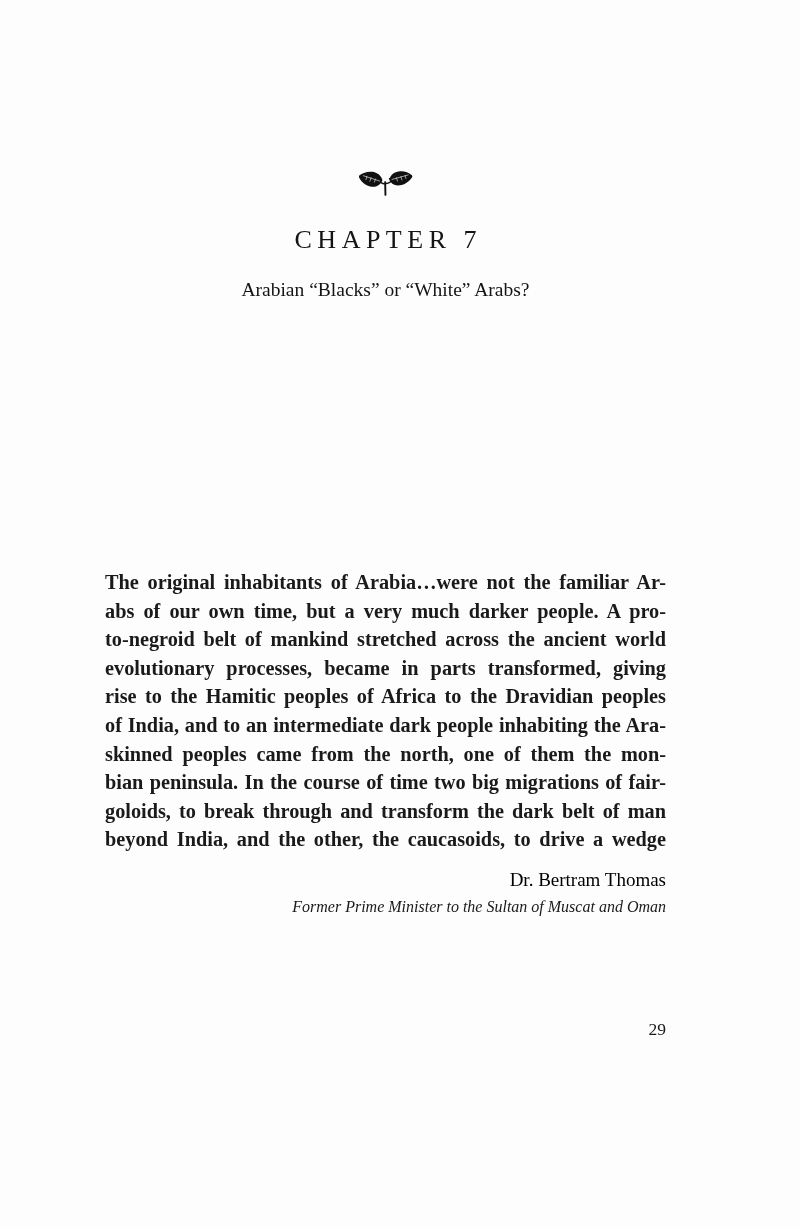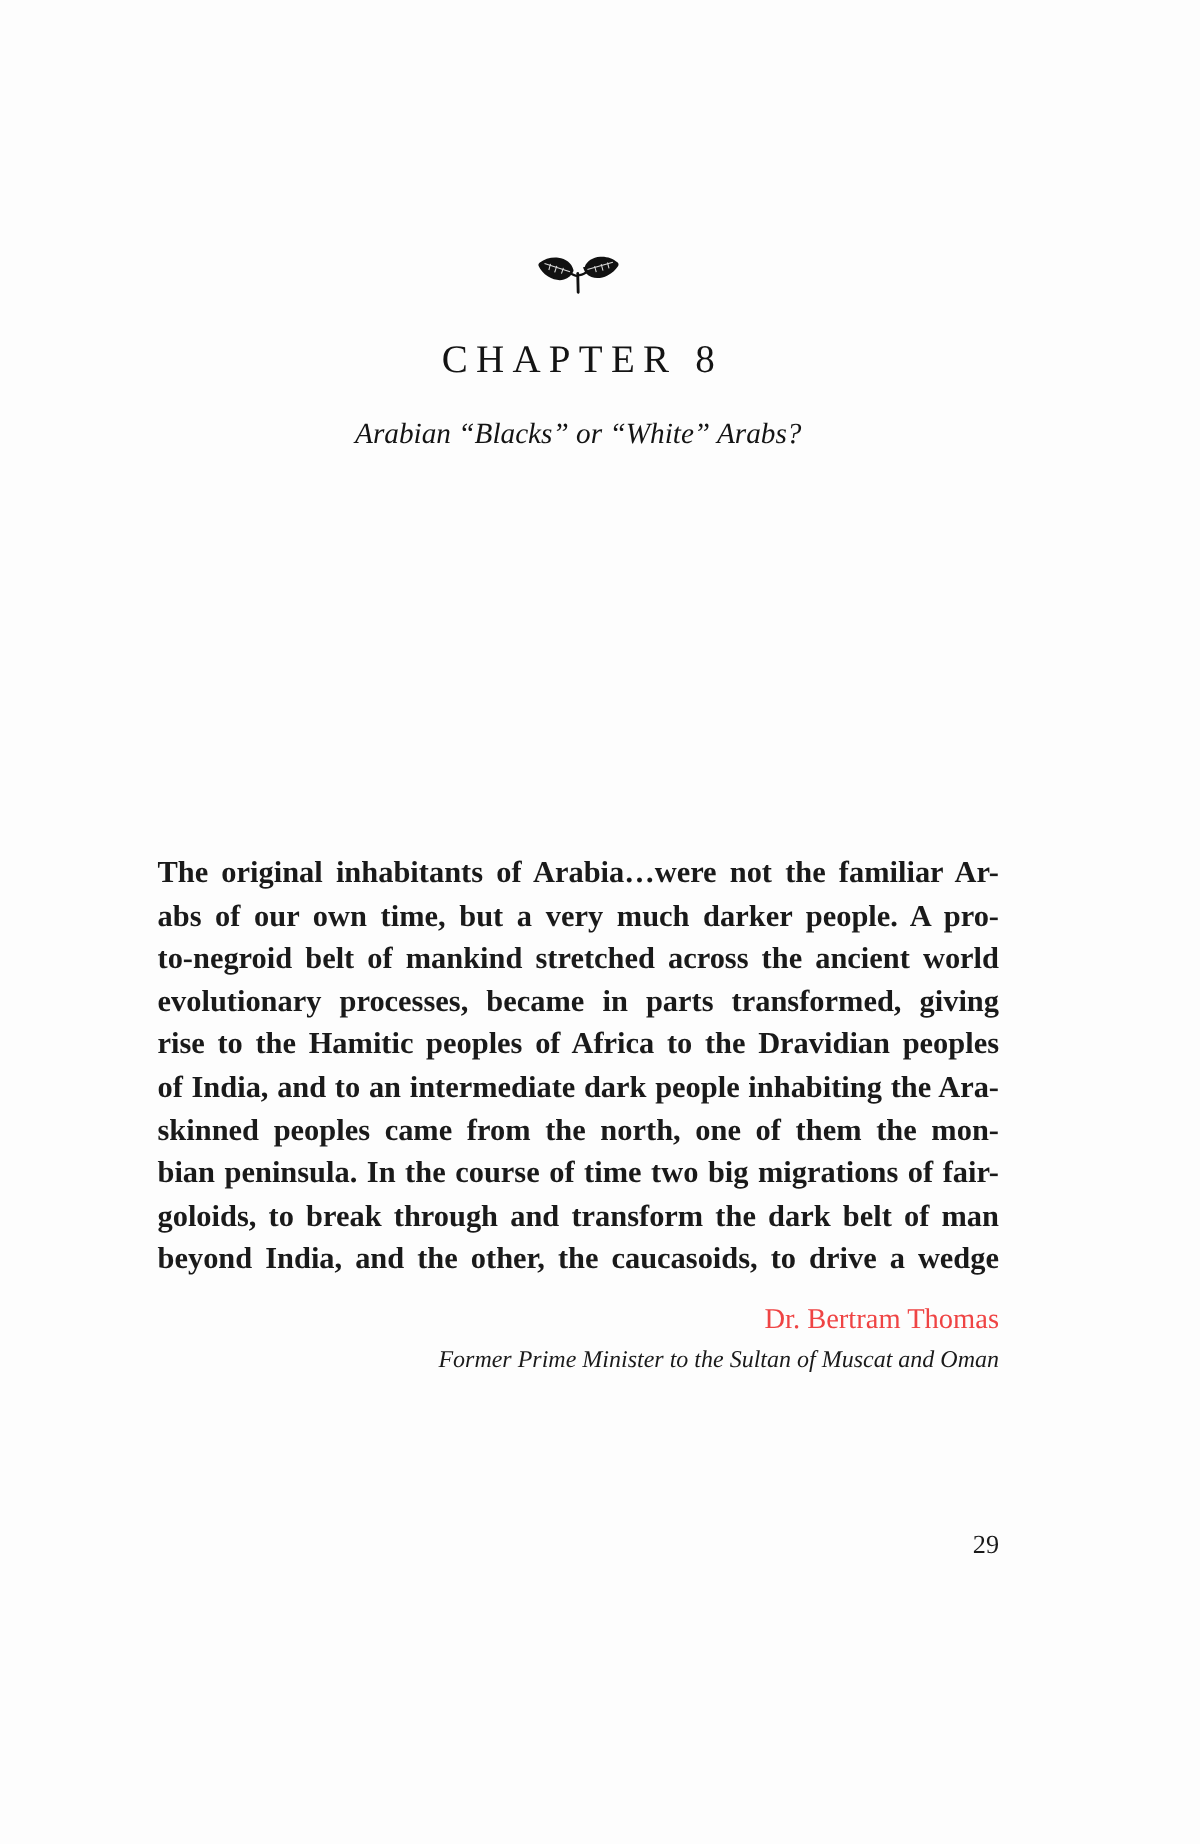--- a/index.html
+++ b/index.html
@@ -41,21 +41,20 @@
     font-weight: 400;
     letter-spacing: 5.5px;
     text-indent: 5.5px;
     line-height: 1.1;
     color: #141414;
   }
 
   .chapter-subtitle {
     margin: 23px 0 0 0;
     font-size: 19.5px;
-    font-style: italic;
     font-weight: 400;
     line-height: 1.2;
     color: #141414;
   }
 
   
   .epigraph {
     position: absolute;
     left: 105px;
     top: 568px;
@@ -82,21 +81,21 @@
   }
 
   .attribution {
     margin: 12px 0 0 0;
     text-align: right;
   }
   .attrib-name {
     display: block;
     font-size: 19px;
     line-height: 27px;
-    color: #ef4444;
+    color: #000000;
   }
   .attrib-role {
     display: block;
     font-size: 16px;
     font-style: italic;
     line-height: 27px;
     color: #1a1a1a;
   }
 
   
@@ -134,21 +133,21 @@
         <path d="M17.6 8.6 L16.3 12.4"></path>
         <path d="M13.2 7.2 L11.8 11.6"></path>
         <path d="M9.0 5.9 L7.9 10.0"></path>
         <path d="M33.6 9.6 L50.6 4.8"></path>
         <path d="M38.4 7.4 L39.5 11.4"></path>
         <path d="M42.8 6.1 L44.0 10.4"></path>
         <path d="M47.0 5.0 L48.0 8.9"></path>
       </g>
     </svg>
 
-    <h1 class="chapter-title">CHAPTER 8</h1>
+    <h1 class="chapter-title">CHAPTER 7</h1>
 
     <p class="chapter-subtitle">Arabian “Blacks” or “White” Arabs?</p>
   </div>
 
   <div class="epigraph">
     <div class="epigraph-body">
       <span class="ln j">The original inhabitants of Arabia…were not the familiar Ar-</span>
       <span class="ln j">abs of our own time, but a very much darker people. A pro-</span>
       <span class="ln j">to-negroid belt of mankind stretched across the ancient world</span>
       <span class="ln j">evolutionary processes, became in parts transformed, giving</span>

